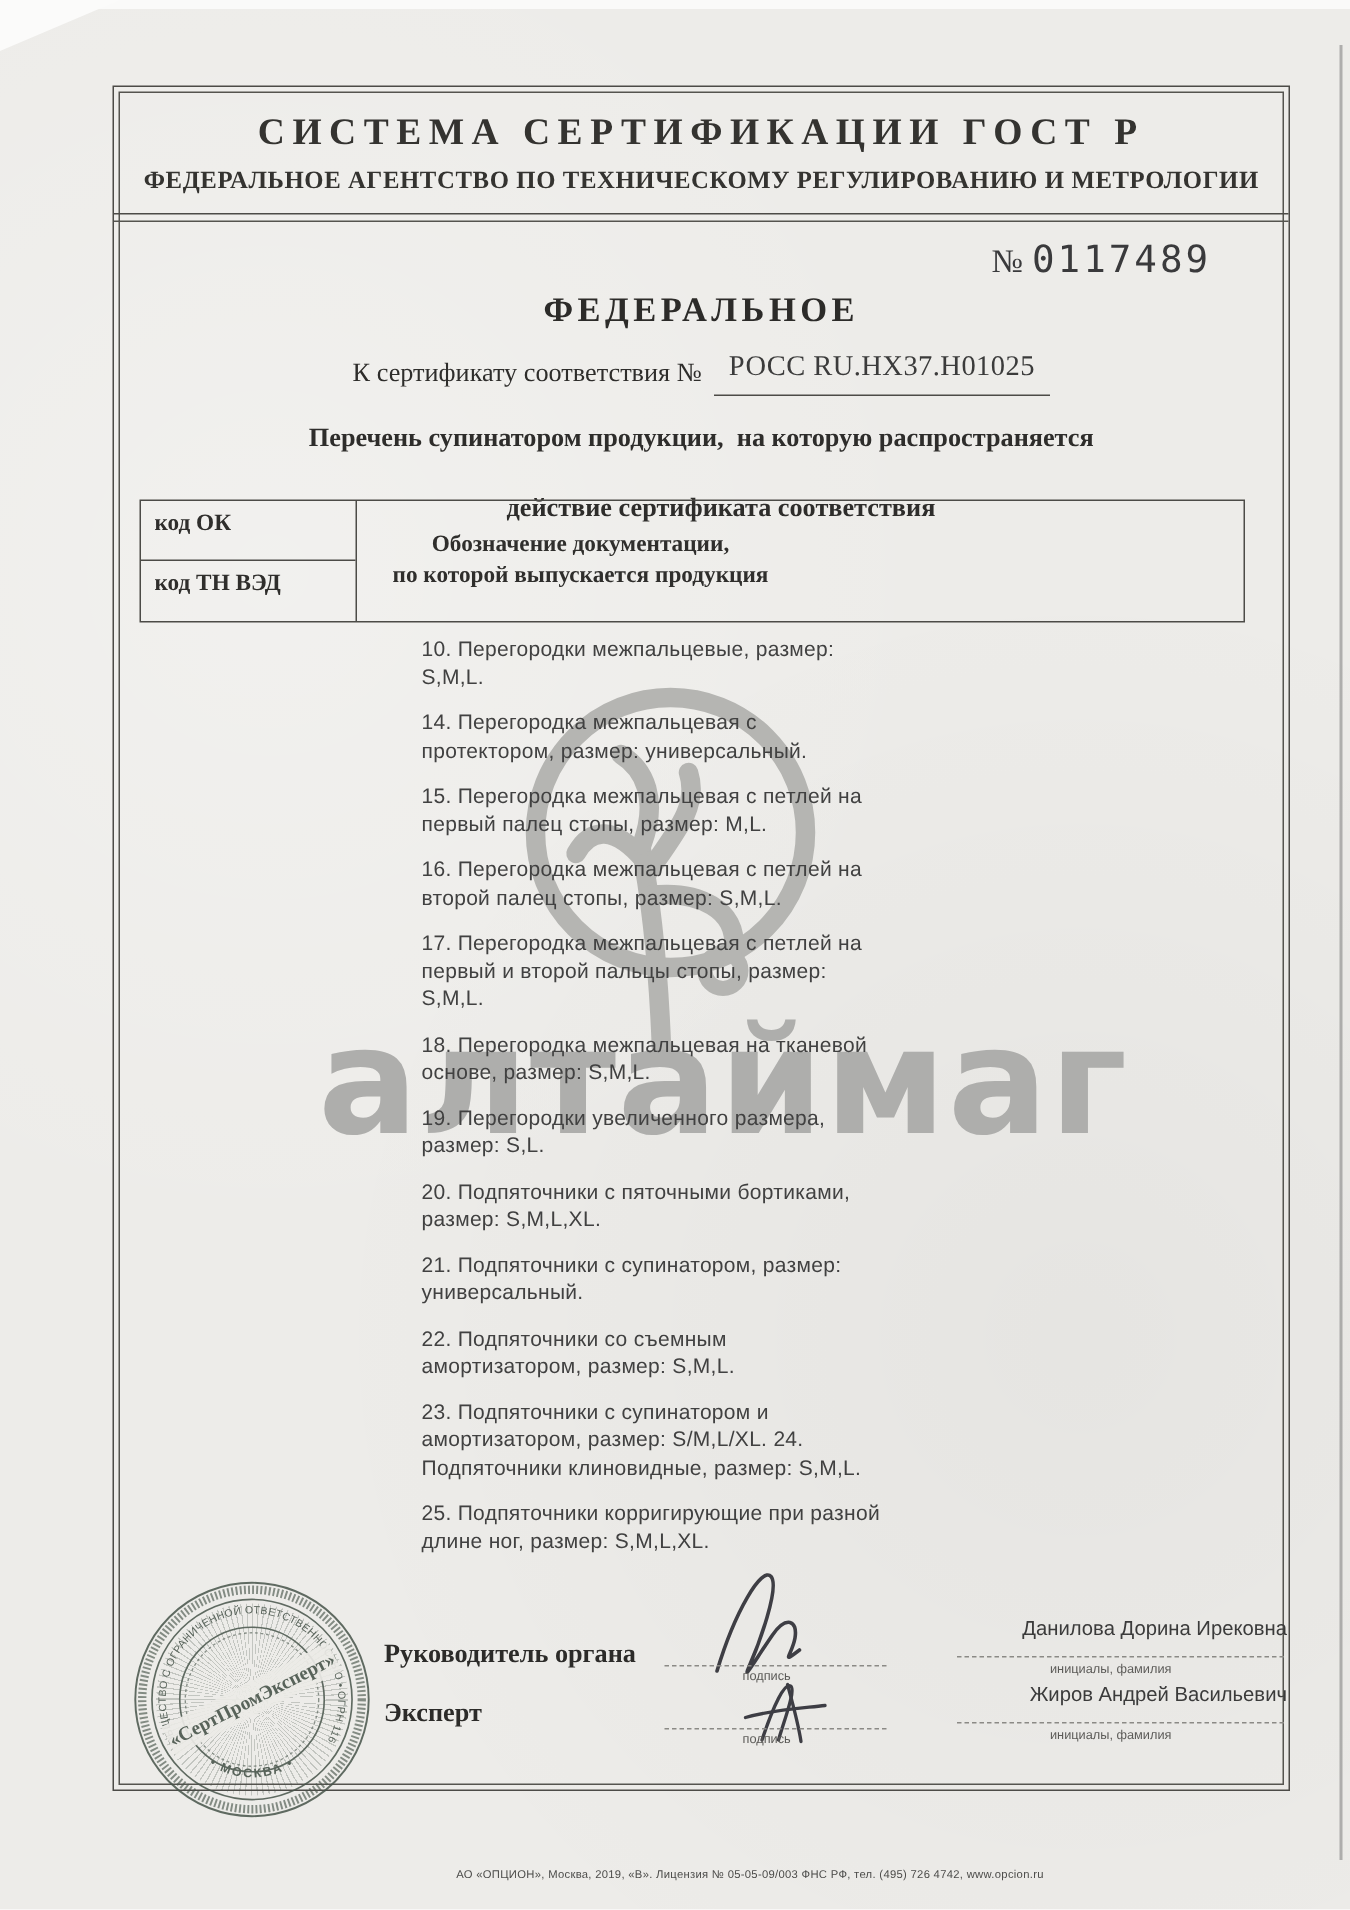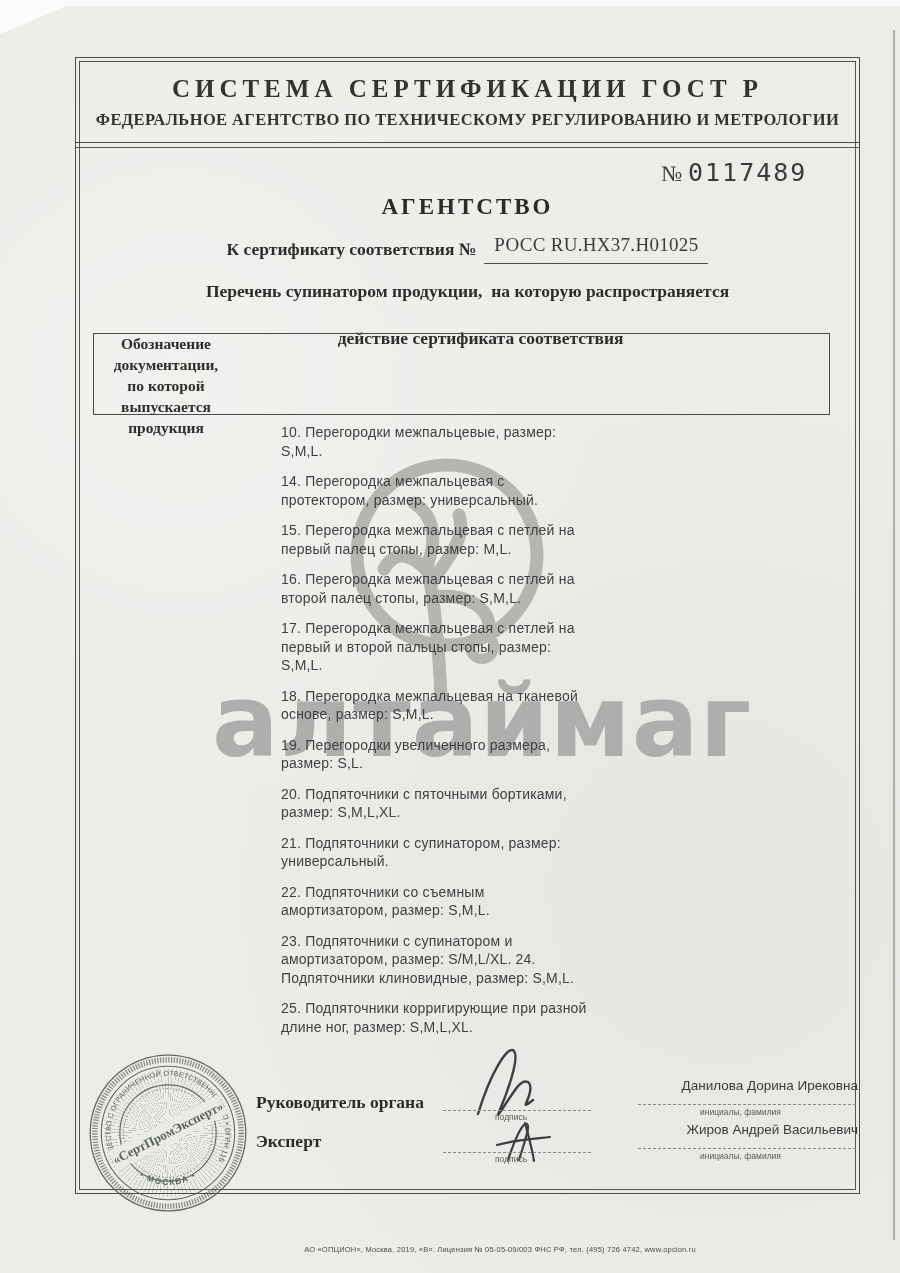--- a/index.html
+++ b/index.html
@@ -28,21 +28,21 @@
     border-top:1.4px solid #4c4b47;border-bottom:1px solid #55544f;}
 
   .blank-number{position:absolute;left:585px;top:100px;width:260px;
     font-family:"DejaVu Sans Mono", monospace;font-size:25px;color:#3a3a3c;letter-spacing:2px;}
   .blank-number .no-sign{font-family:"Liberation Serif", serif;font-size:22px;margin-right:4px;}
 
   .doc-title{position:absolute;left:0;right:0;top:136px;text-align:center;
     font-size:23px;font-weight:700;letter-spacing:3px;color:#2c2b29;}
 
   .cert-line{position:absolute;left:0;right:0;top:180px;text-align:center;}
-  .cert-line .lbl{font-size:17.5px;font-weight:700;color:#2e2d2b;}
+  .cert-line .lbl{font-size:17.5px;font-weight:400;color:#2e2d2b;}
   .cert-num-wrap{display:inline-block;vertical-align:baseline;margin-left:8px;
     border-bottom:1.2px solid #4c4b47;padding:0 10px 3px;}
   .cert-num{font-family:Liberation Serif, serif;font-size:19px;color:#3b3b3b;
     position:relative;top:-4px;letter-spacing:.3px;}
 
   .subtitle{position:absolute;left:0;right:0;top:222px;text-align:center;
     font-size:17.5px;font-weight:700;line-height:1.35;color:#2e2d2b;white-space:pre-wrap;}
 
   
   .tbl{position:absolute;left:93px;top:333px;width:735px;height:80px;
@@ -114,32 +114,36 @@
     <div class="cert-header">
       <div class="hdr1">СИСТЕМА СЕРТИФИКАЦИИ ГОСТ Р</div>
       <div class="hdr2">ФЕДЕРАЛЬНОЕ АГЕНТСТВО ПО ТЕХНИЧЕСКОМУ РЕГУЛИРОВАНИЮ И МЕТРОЛОГИИ</div>
     </div>
     <div class="double-rule"></div>
 
     <div class="blank-number">
       <span class="no-sign">№</span><span>0117489</span>
     </div>
 
-    <div class="doc-title">АГЕНТСТВО</div>
+    <div class="doc-title">ФЕДЕРАЛЬНОЕ</div>
 
     <div class="cert-line">
       <span class="lbl">К сертификату соответствия №</span><span class="cert-num-wrap"><span class="cert-num">РОСС RU.HX37.H01025</span></span>
     </div>
 
     <div class="subtitle"><span>Перечень супинатором продукции,  на которую распространяется</span><br>
       <span>действие сертификата соответствия</span>
     </div>
   </div>
 
   <div class="tbl">
+    <div class="c1">
+      <div class="cell top">код ОК</div>
+      <div class="cell">код ТН ВЭД</div>
+    </div>
     <div class="c3">Обозначение документации,
 по которой выпускается продукция</div>
   </div>
 
   <div class="products">
     <div class="item">10. Перегородки межпальцевые, размер: S,M,L.</div>
     <div class="item">14. Перегородка межпальцевая с протектором, размер: универсальный.</div>
     <div class="item">15. Перегородка межпальцевая с петлей на первый палец стопы, размер: M,L.</div>
     <div class="item">16. Перегородка межпальцевая с петлей на второй палец стопы, размер: S,M,L.</div>
     <div class="item">17. Перегородка межпальцевая с петлей на первый и второй пальцы стопы, размер: S,M,L.</div>

